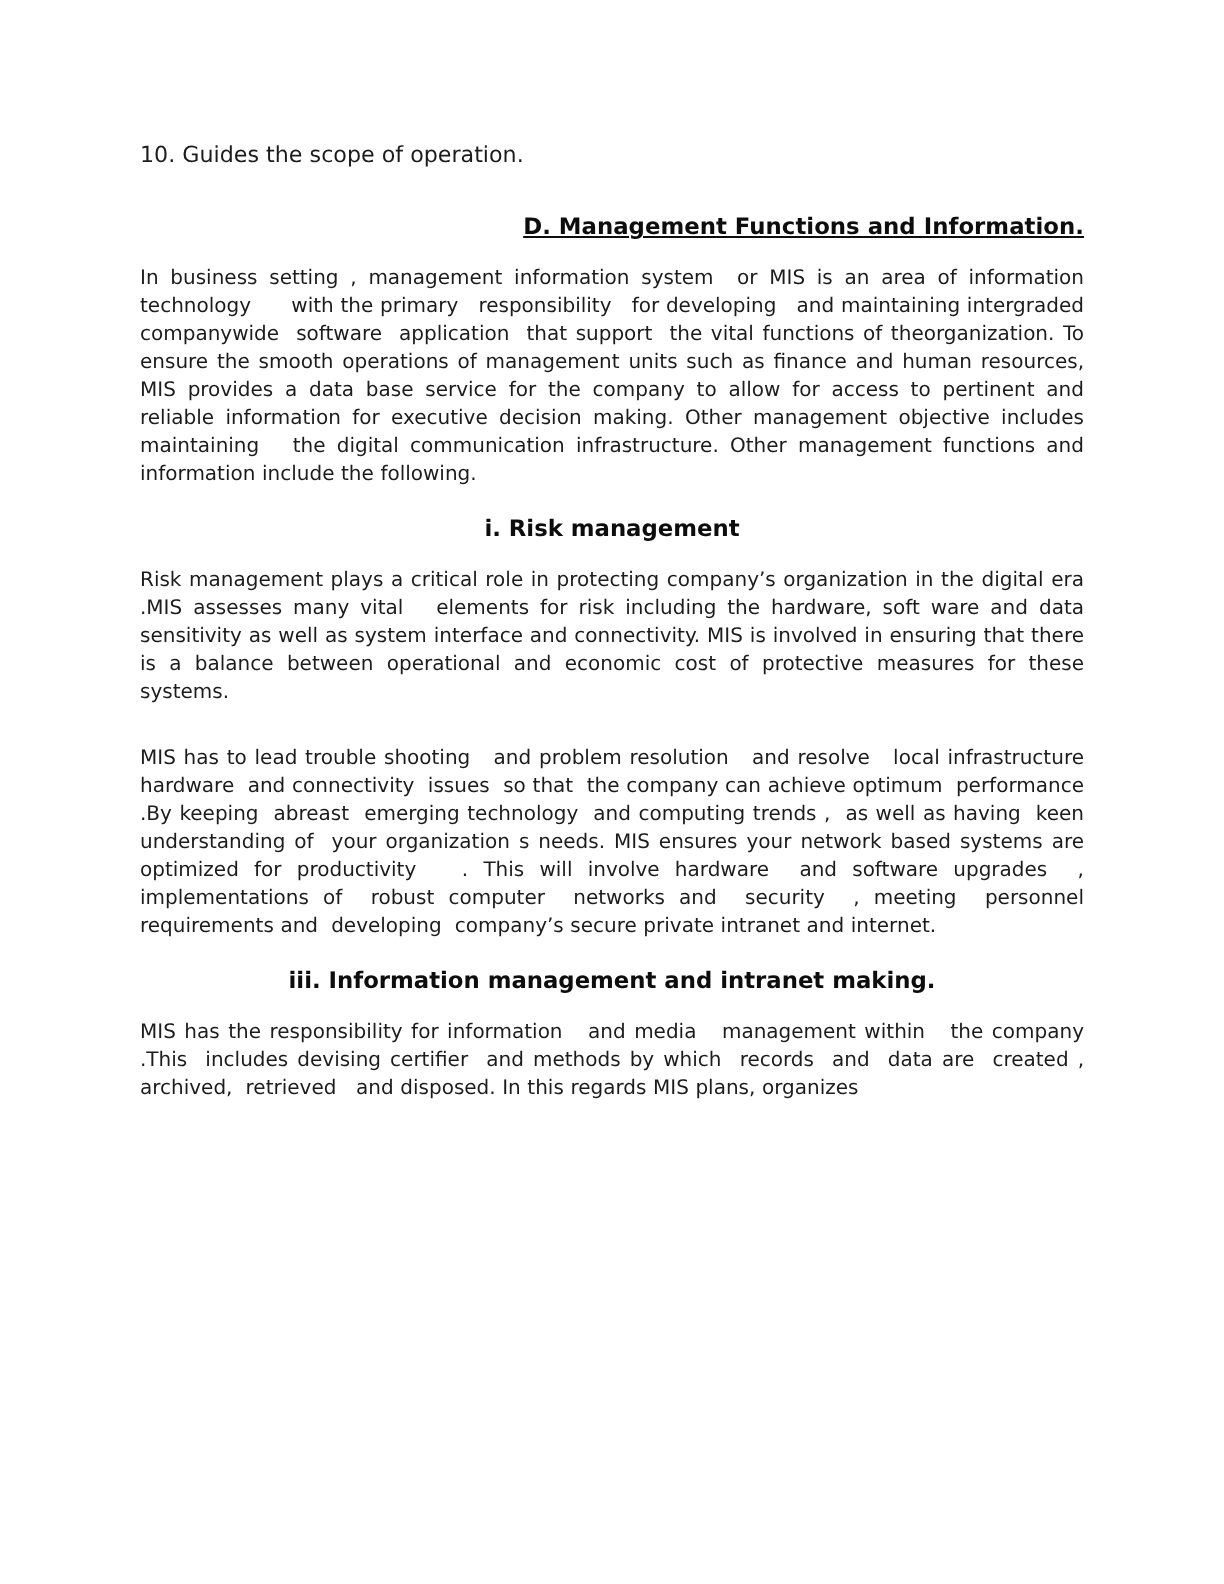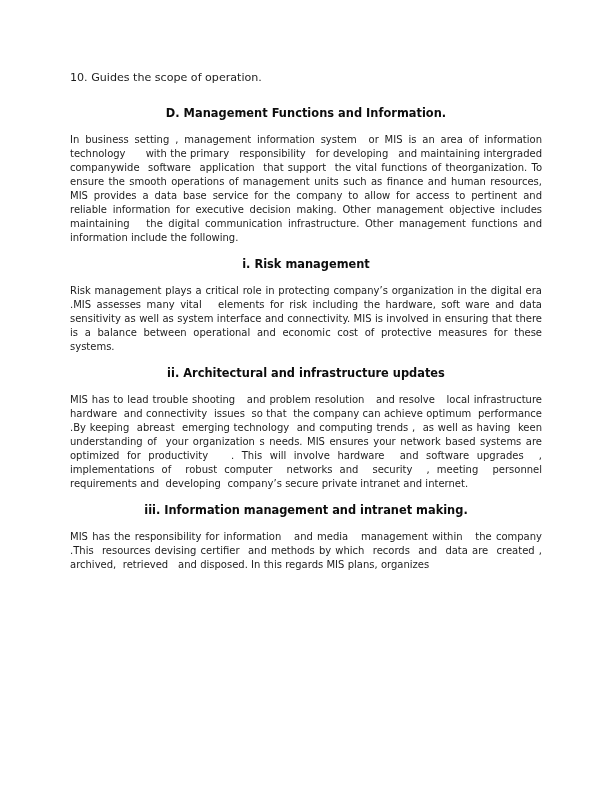--- a/index.html
+++ b/index.html
@@ -53,22 +53,23 @@
     line-height: 19.4px;
     text-align: left;
     color: #1c1c1c;
   }
   .heading {
     margin: 0;
     font-size: 11.4px;
     line-height: 19.4px;
     font-weight: bold;
     color: #0d0d0d;
-    text-align: center;
+    text-align: right;
     letter-spacing: 0.02px;
+    text-decoration: underline;
   }
   .sub-heading {
     margin: 0;
     font-size: 11.4px;
     line-height: 19.4px;
     font-weight: bold;
     color: #0d0d0d;
     text-align: center;
   }
   .gap-sm { height: 8.5px; }
@@ -91,25 +92,24 @@
 
     <p class="para nostretch">In business setting , management information system  or MIS is an area of information technology      with the primary   responsibility   for developing   and maintaining intergraded  companywide  software  application  that support  the vital functions of theorganization. To ensure the smooth operations of management units such as finance and human resources, MIS provides a data base service for the company to allow for access to pertinent and reliable information for executive decision making. Other management objective includes maintaining   the digital communication infrastructure. Other management functions and information include the following.</p>
     <div class="gap-md"></div>
 
     <h3 class="sub-heading">i. Risk management</h3>
     <div class="gap-md"></div>
 
     <p class="para nostretch">Risk management plays a critical role in protecting company’s organization in the digital era .MIS assesses many vital   elements for risk including the hardware, soft ware and data sensitivity as well as system interface and connectivity. MIS is involved in ensuring that there is a balance between operational and economic cost of protective measures for these systems.</p>
     <div class="gap-lg"></div>
 
-    <h3 class="sub-heading">ii. Architectural and infrastructure updates</h3>
     <div class="gap-md"></div>
 
     <p class="para nostretch">MIS has to lead trouble shooting   and problem resolution   and resolve   local infrastructure hardware  and connectivity  issues  so that  the company can achieve optimum  performance  .By keeping  abreast  emerging technology  and computing trends ,  as well as having  keen understanding of  your organization s needs. MIS ensures your network based systems are optimized for productivity   . This will involve hardware  and software upgrades  , implementations of  robust computer  networks and  security  , meeting  personnel  requirements and  developing  company’s secure private intranet and internet.</p>
     <div class="gap-lg"></div>
 
     <h3 class="sub-heading">iii. Information management and intranet making.</h3>
     <div class="gap-md"></div>
 
-    <p class="para nostretch">MIS has the responsibility for information   and media   management within   the company .This  resources devising certifier  and methods by which  records  and  data are  created , archived,  retrieved   and disposed. In this regards MIS plans, organizes</p>
+    <p class="para nostretch">MIS has the responsibility for information   and media   management within   the company .This  includes devising certifier  and methods by which  records  and  data are  created , archived,  retrieved   and disposed. In this regards MIS plans, organizes</p>
 
   </div>
 </div>
 
 </body></html>

